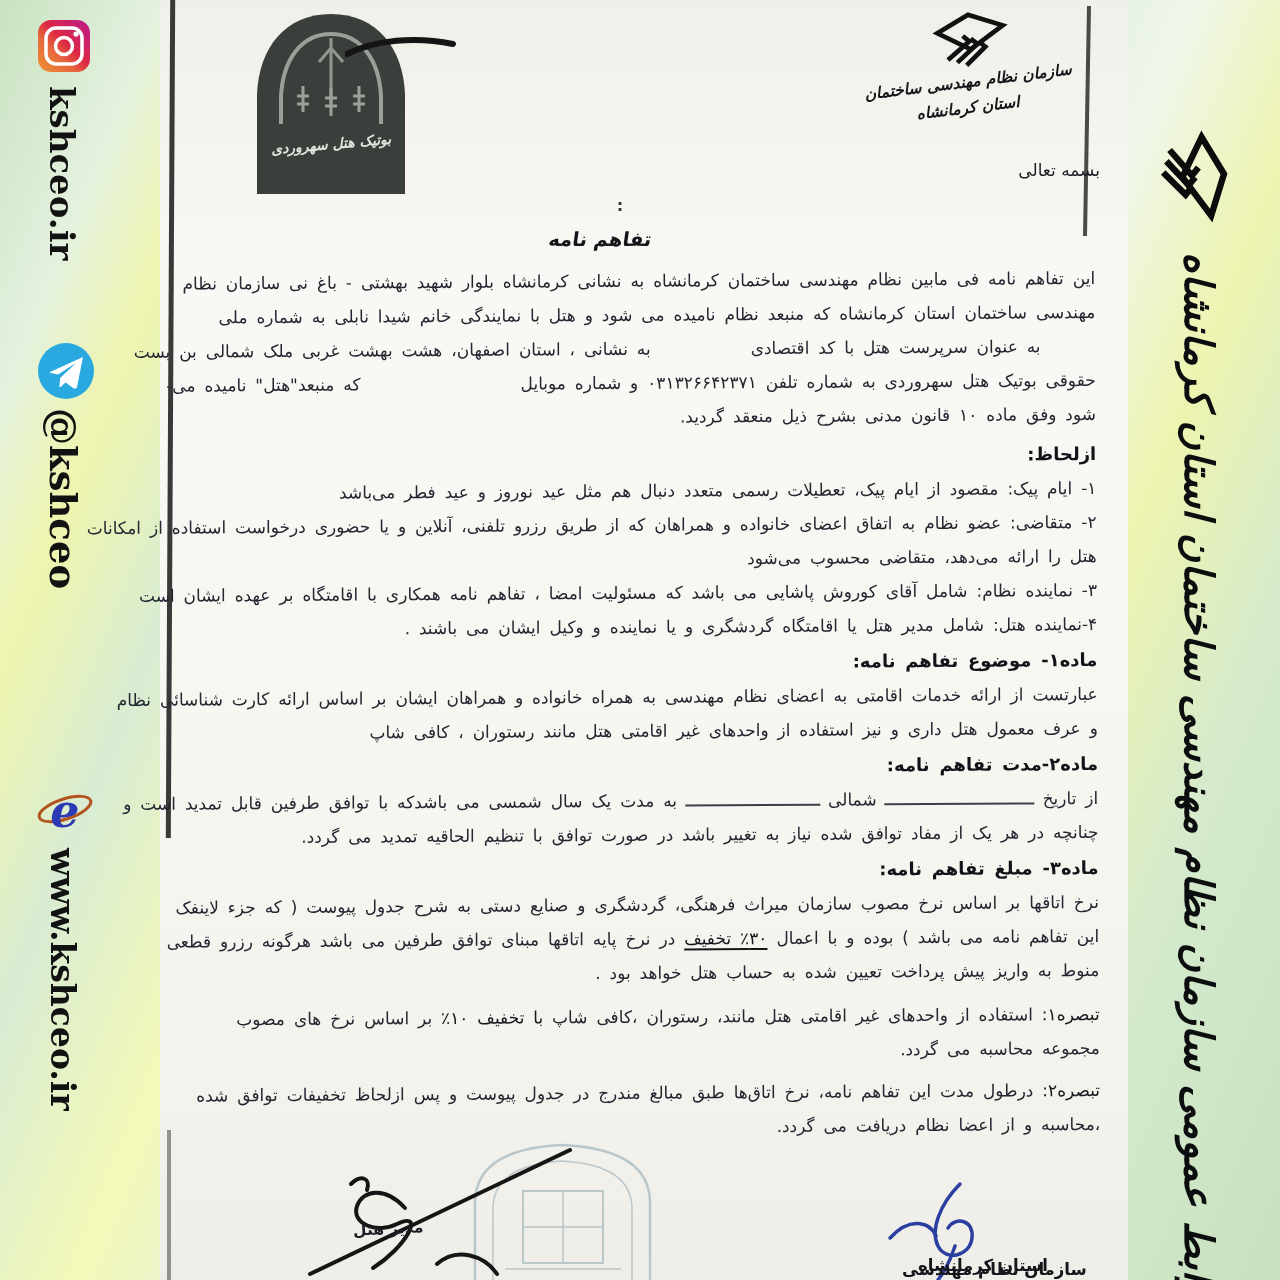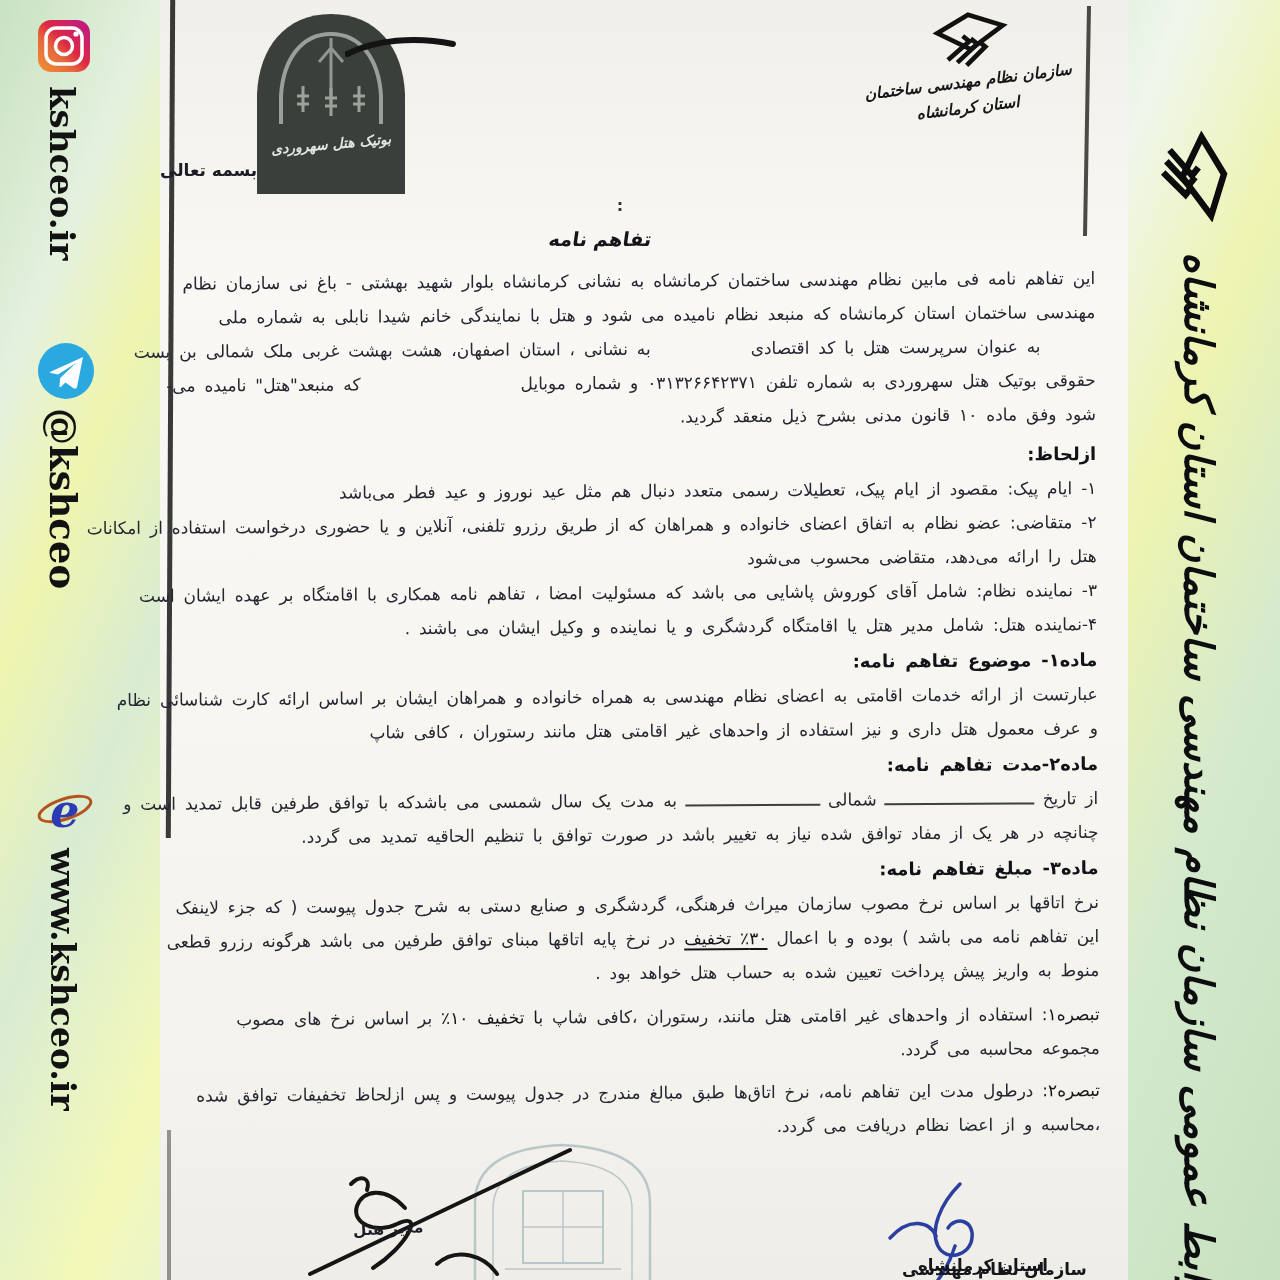--- a/index.html
+++ b/index.html
@@ -18,22 +18,22 @@
   .stamp svg{position:absolute;left:0;top:0;}
   .stamp-label{position:absolute;left:12px;top:128px;width:148px;text-align:center;
     font-family:"DejaVu Serif",serif;font-style:italic;font-weight:bold;font-size:14px;
     color:#e2e6e0;transform:rotate(-5deg);}
   .penstroke{position:absolute;left:185px;top:30px;}
   
   .org-header{position:absolute;right:30px;top:8px;width:260px;text-align:center;color:#15161a;}
   .org-line1,.org-line2{font-family:"DejaVu Serif",serif;font-weight:bold;font-style:italic;
     font-size:15.5px;transform:rotate(-7deg);}
   .org-line2{margin-top:7px;}
-  .bismillah{position:absolute;top:160px;left:0;width:920px;text-align:left;
-    font-weight:bold;font-size:17px;color:#1b1d24;}
+  .bismillah{position:absolute;top:160px;left:0;width:920px;text-align:right;
+    font-weight:normal;font-size:17px;color:#1b1d24;padding-left:20px;}
   .colon{position:absolute;top:196px;left:0;width:920px;text-align:center;font-weight:bold;color:#333;}
   .doc-title{position:absolute;top:228px;left:0;width:880px;text-align:center;
     font-weight:bold;font-size:19.5px;color:#14151b;transform:skewX(-8deg);letter-spacing:1px;}
   
   .doc-body{position:absolute;top:261px;right:33px;left:18px;direction:rtl;text-align:right;
     transform:rotate(-.35deg);transform-origin:top right;word-spacing:3.5px;}
   .line{white-space:nowrap;height:34px;line-height:34px;font-size:17px;color:#242631;}
   .line.heading{font-weight:bold;font-size:18px;color:#121318;}
   .gap{display:inline-block;}
   .dashline{display:inline-block;border-bottom:2px solid #3c3f48;height:.8em;margin:0 8px;}

